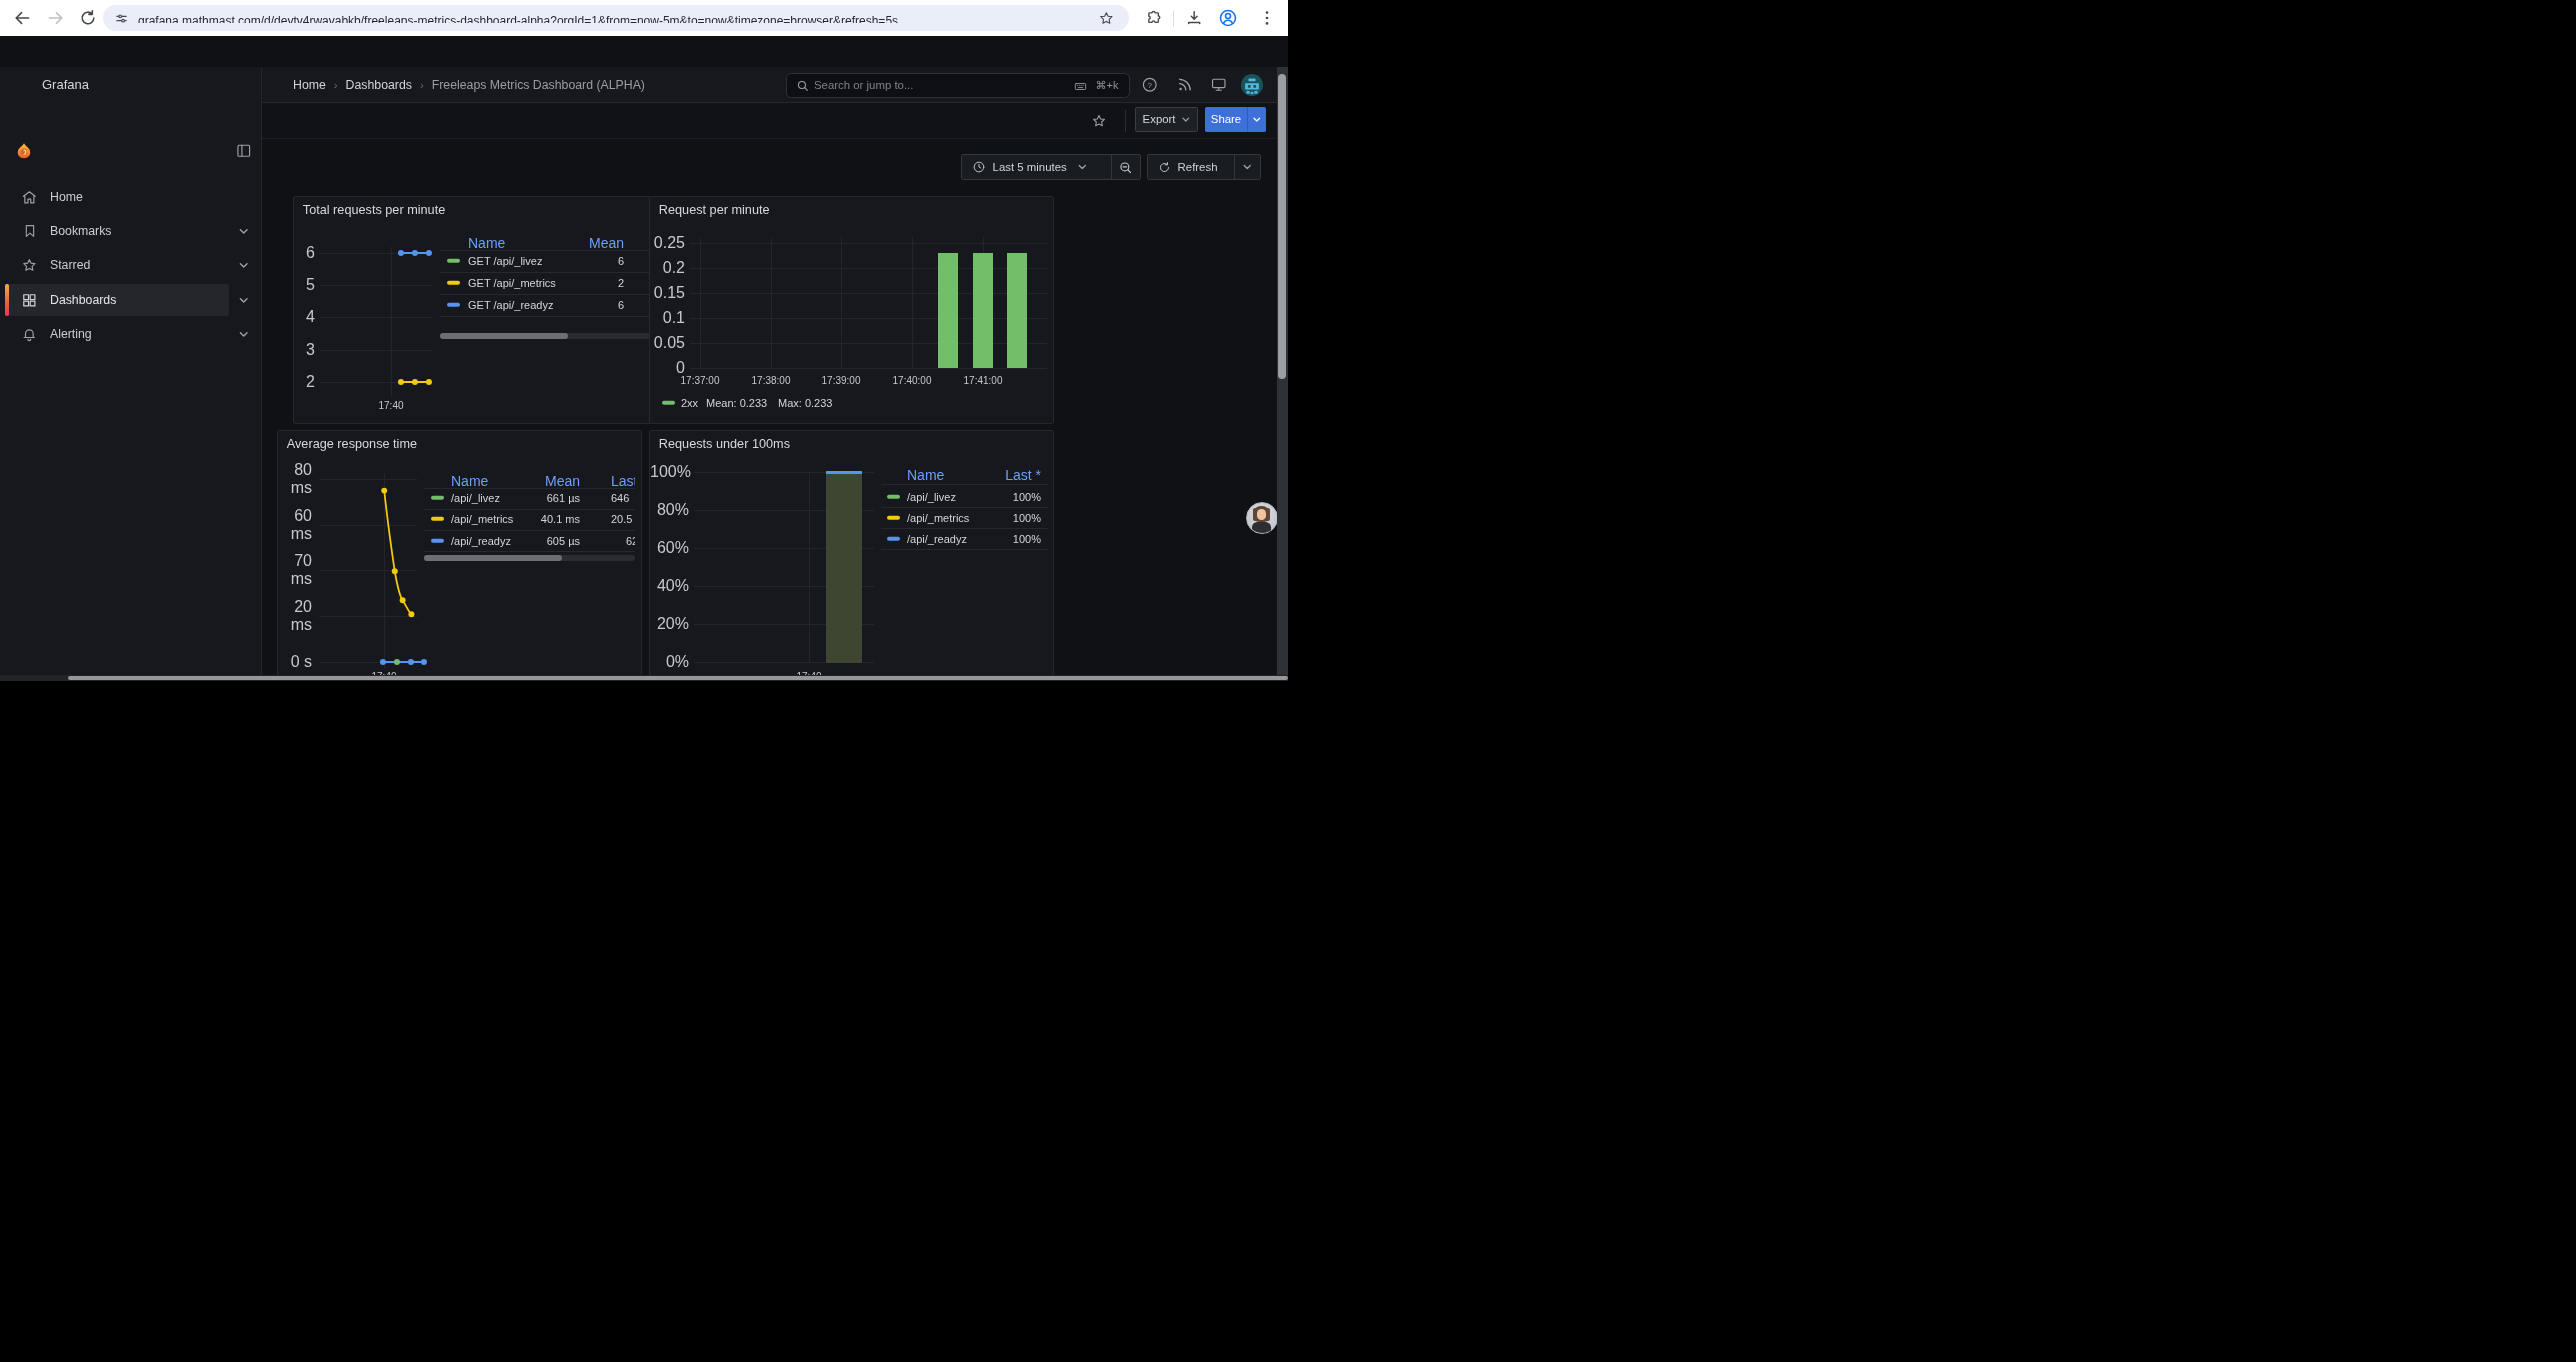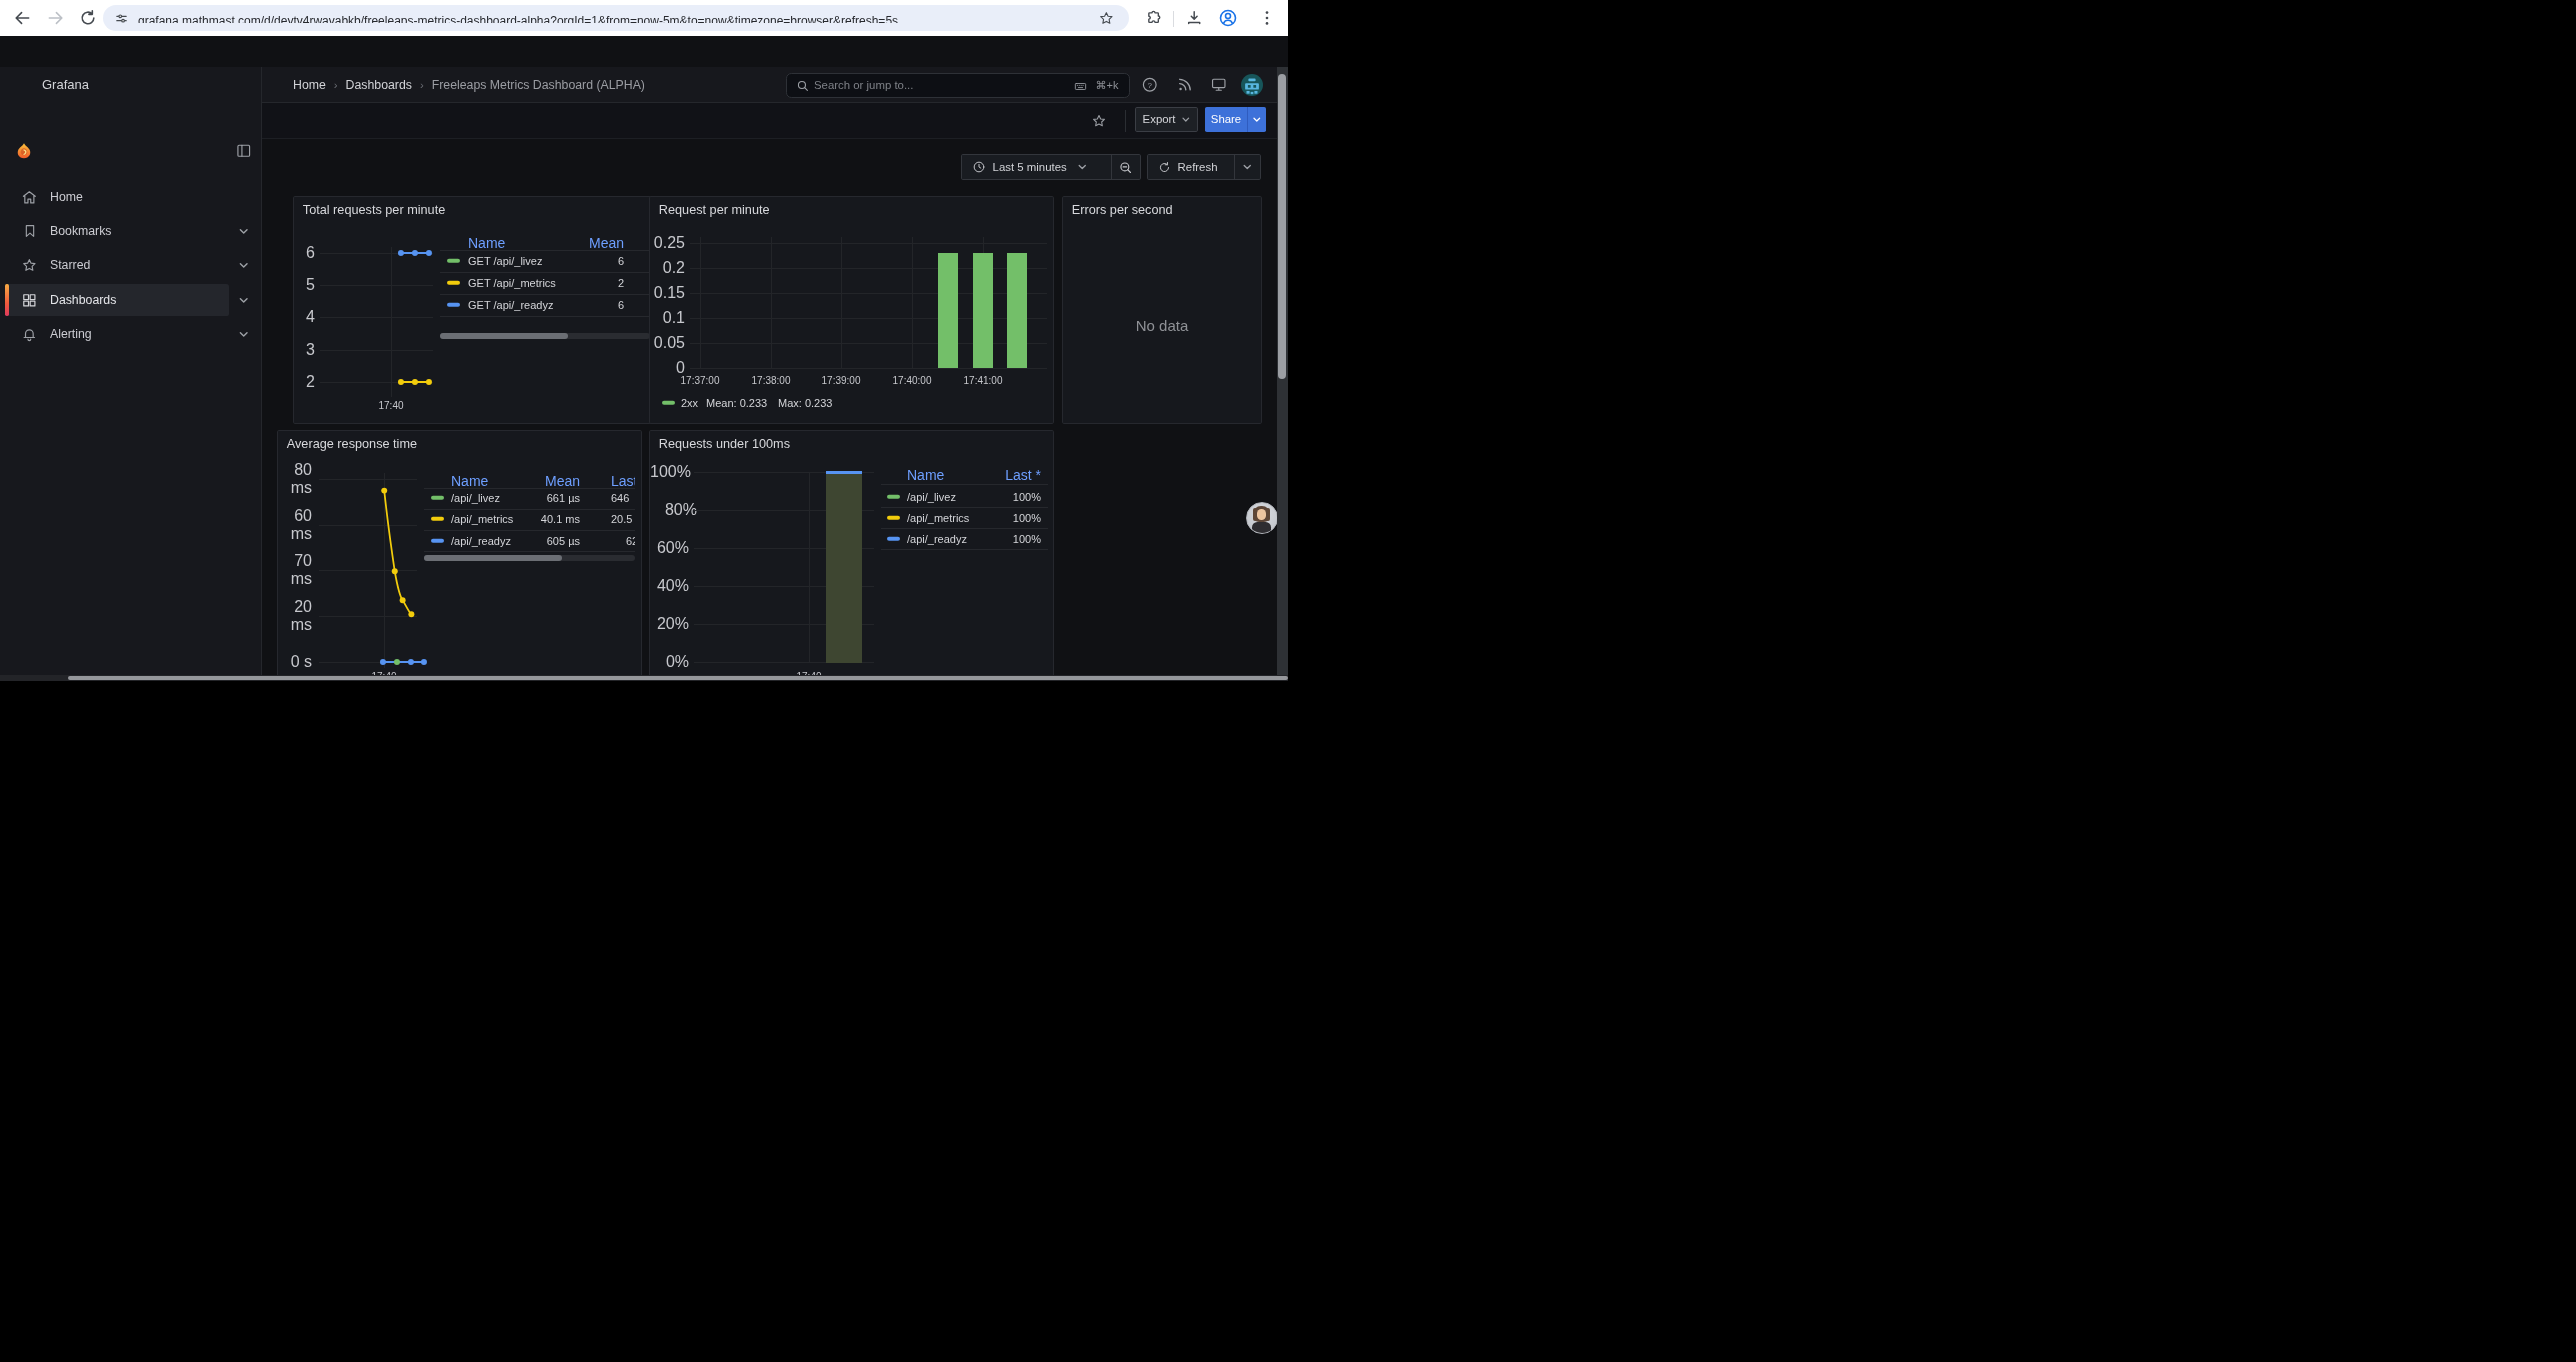--- a/index.html
+++ b/index.html
@@ -412,24 +412,20 @@
     <div class="xtick" style="left:121px;top:178px;">17:38:00</div>
     <div class="xtick" style="left:191px;top:178px;">17:39:00</div>
     <div class="xtick" style="left:262px;top:178px;">17:40:00</div>
     <div class="xtick" style="left:333px;top:178px;">17:41:00</div>
     <div class="pill" style="left:12.3px;top:206px;background:#73bf69;"></div>
     <div class="lg-t" style="left:31px;top:206px;">2xx</div>
     <div class="lg-t" style="left:56px;top:206px;">Mean: 0.233</div>
     <div class="lg-t" style="left:128px;top:206px;">Max: 0.233</div>
   </div>
 
-  <div class="panel" style="left:1062px;top:196px;width:200px;height:228px;">
-    <div class="ptitle">Errors per second</div>
-    <div class="abs" style="left:0;right:0;top:120px;text-align:center;font-size:15px;color:#8f9196;">No data</div>
-  </div>
 
   <div class="panel" style="left:277px;top:430px;width:365px;height:263px;">
     <div class="ptitle">Average response time</div>
     <div class="ytick" style="left:0;width:34px;top:48px;">80 ms</div>
     <div class="ytick" style="left:0;width:34px;top:94px;">60 ms</div>
     <div class="ytick" style="left:0;width:34px;top:139px;">70 ms</div>
     <div class="ytick" style="left:0;width:34px;top:185px;">20 ms</div>
     <div class="ytick" style="left:0;width:34px;top:231px;">0 s</div>
     <div class="hgrid" style="left:41px;width:98px;top:48px;"></div>
     <div class="hgrid" style="left:41px;width:98px;top:94px;"></div>
@@ -472,21 +468,21 @@
       <div class="lg-t" style="left:202px;top:75px;">620</div>
       <div class="lsep" style="left:0;width:211px;top:85px;"></div>
     </div>
     <div class="lsb-track" style="left:146px;width:211px;top:124px;"></div>
     <div class="lsb-thumb" style="left:146px;width:138px;top:124px;"></div>
   </div>
 
   <div class="panel" style="left:649px;top:430px;width:405px;height:263px;">
     <div class="ptitle">Requests under 100ms</div>
     <div class="ytick" style="left:0;width:39px;top:41px;">100%</div>
-    <div class="ytick" style="left:8px;width:39px;top:79px;">80%</div>
+    <div class="ytick" style="left:0;width:39px;top:79px;">80%</div>
     <div class="ytick" style="left:0;width:39px;top:117px;">60%</div>
     <div class="ytick" style="left:0;width:39px;top:155px;">40%</div>
     <div class="ytick" style="left:0;width:39px;top:193px;">20%</div>
     <div class="ytick" style="left:0;width:39px;top:231px;">0%</div>
     <div class="hgrid" style="left:44px;width:180px;top:41px;"></div>
     <div class="hgrid" style="left:44px;width:180px;top:79px;"></div>
     <div class="hgrid" style="left:44px;width:180px;top:117px;"></div>
     <div class="hgrid" style="left:44px;width:180px;top:155px;"></div>
     <div class="hgrid" style="left:44px;width:180px;top:193px;"></div>
     <div class="hgrid" style="left:44px;width:180px;top:231px;"></div>

